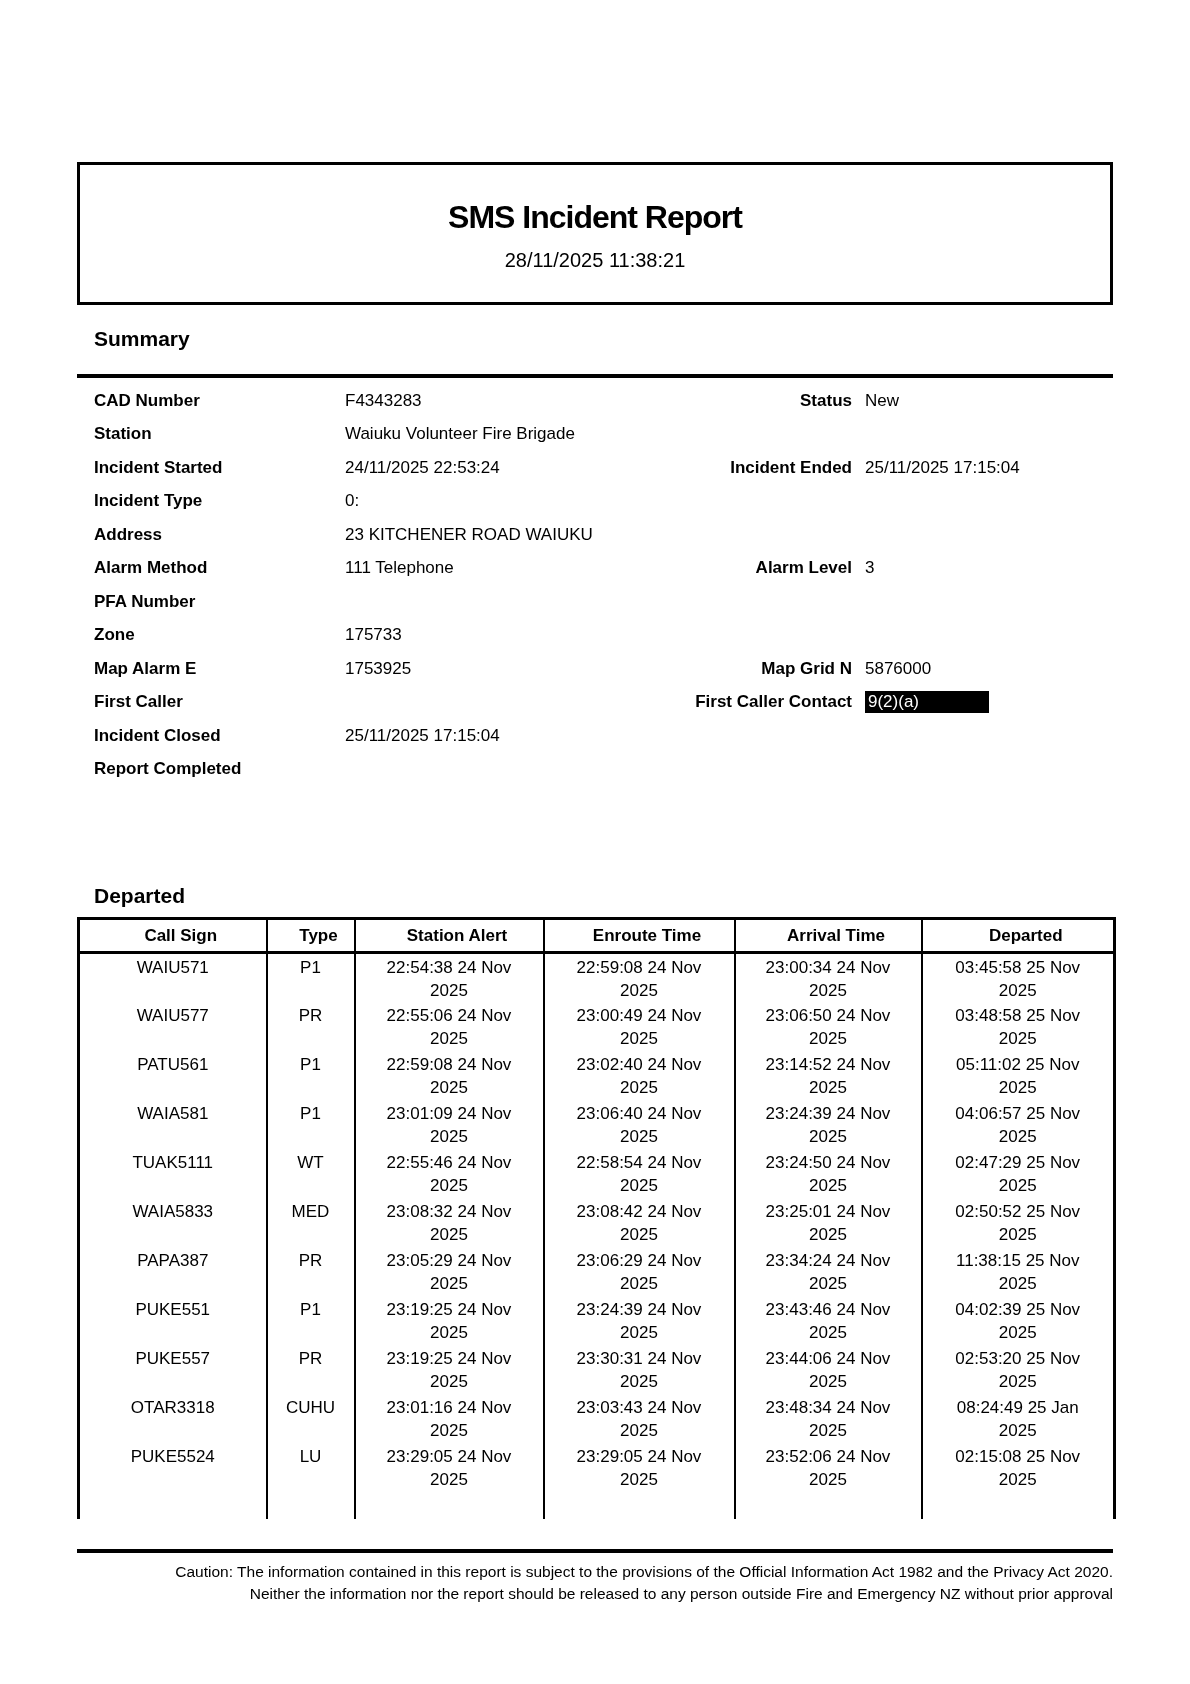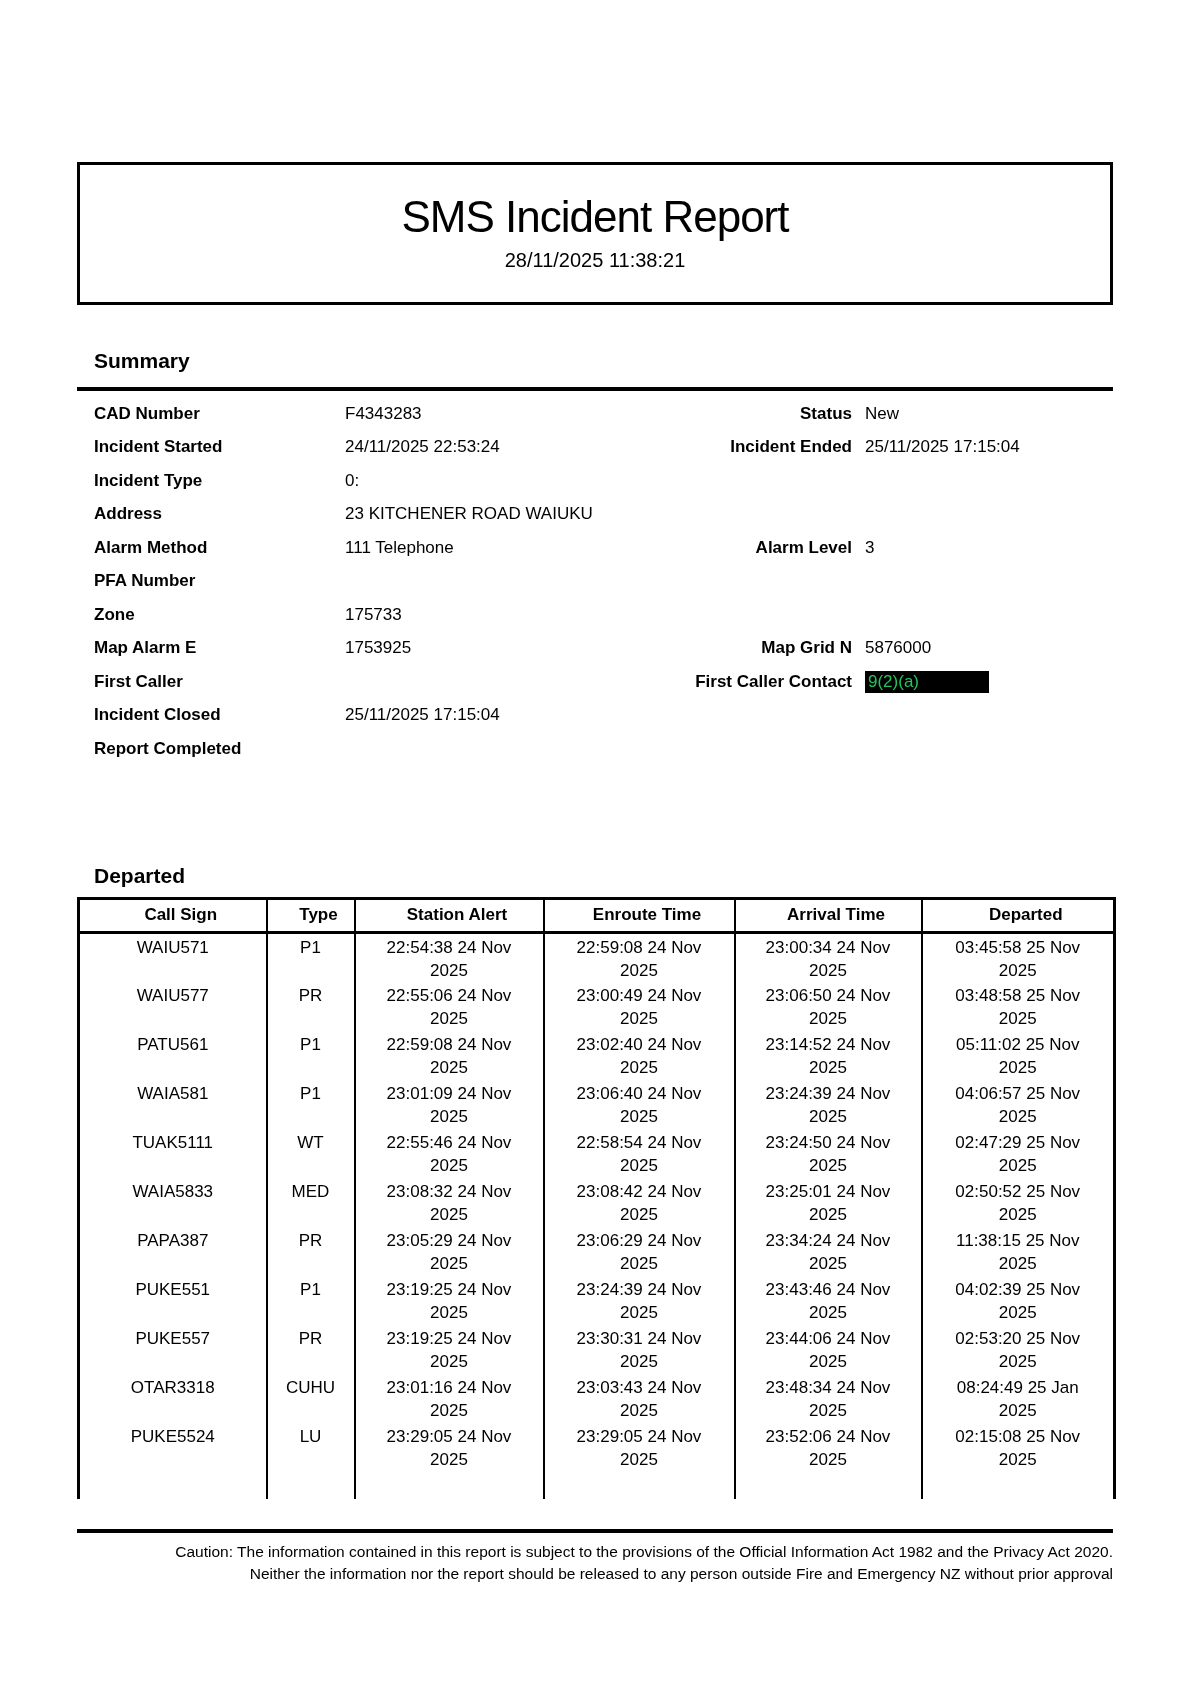--- a/index.html
+++ b/index.html
@@ -12,52 +12,52 @@
   .page { position: relative; width: 1036px; margin-left: 77px; }
 
   
   .title-box {
     margin-top: 162px;
     height: 143px;
     border: 3px solid #000;
     text-align: center;
     padding-top: 26px;
   }
-  .title { font-size: 44px; font-weight: 400; letter-spacing: -1px; line-height: 52px; }
+  .title { font-size: 32px; font-weight: 700; letter-spacing: -1px; line-height: 52px; }
   .subtitle { font-size: 20px; margin-top: 6px; }
 
   
   .section-heading {
     font-size: 21px; font-weight: bold;
     padding-left: 17px;
   }
   .summary-heading-wrap {
-    margin-top: 44px;
+    margin-top: 22px;
     border-bottom: 4px solid #000;
-    padding-bottom: 14px;
+    padding-bottom: 23px;
   }
   .responses-heading { margin-top: 98px; margin-bottom: 9px; }
 
   
   .summary { margin-top: 6px; }
   .srow {
     display: grid;
     grid-template-columns: 251px 280px 227px 278px;
     height: 33.5px;
     align-items: center;
     padding-left: 17px;
     font-size: 17px;
   }
   .slabel, .slabel2 { font-weight: bold; }
   .slabel2 { text-align: right; }
   .svalue2 { padding-left: 13px; }
   .redact {
     display: inline-block;
     background: #000;
-    color: #22c55e;
+    color: #ffffff;
     min-width: 124px;
     padding: 1px 4px 2px 3px;
     line-height: 19px;
   }
 
   
   table.responses {
     border-collapse: collapse;
     table-layout: fixed;
     width: 1036px;
@@ -109,20 +109,26 @@
   <div class="summary-heading-wrap">
     <div class="section-heading">Summary</div>
   </div>
 
   <div class="summary" id="summary-rows">
       <div class="srow">
         <div class="slabel">CAD Number</div>
         <div class="svalue">F4343283</div>
         <div class="slabel2">Status</div>
         <div class="svalue2">New</div>
+      </div>
+      <div class="srow">
+        <div class="slabel">Station</div>
+        <div class="svalue">Waiuku Volunteer Fire Brigade</div>
+        <div class="slabel2"></div>
+        <div class="svalue2"></div>
       </div>
       <div class="srow">
         <div class="slabel">Incident Started</div>
         <div class="svalue">24/11/2025 22:53:24</div>
         <div class="slabel2">Incident Ended</div>
         <div class="svalue2">25/11/2025 17:15:04</div>
       </div>
       <div class="srow">
         <div class="slabel">Incident Type</div>
         <div class="svalue">0:</div>

